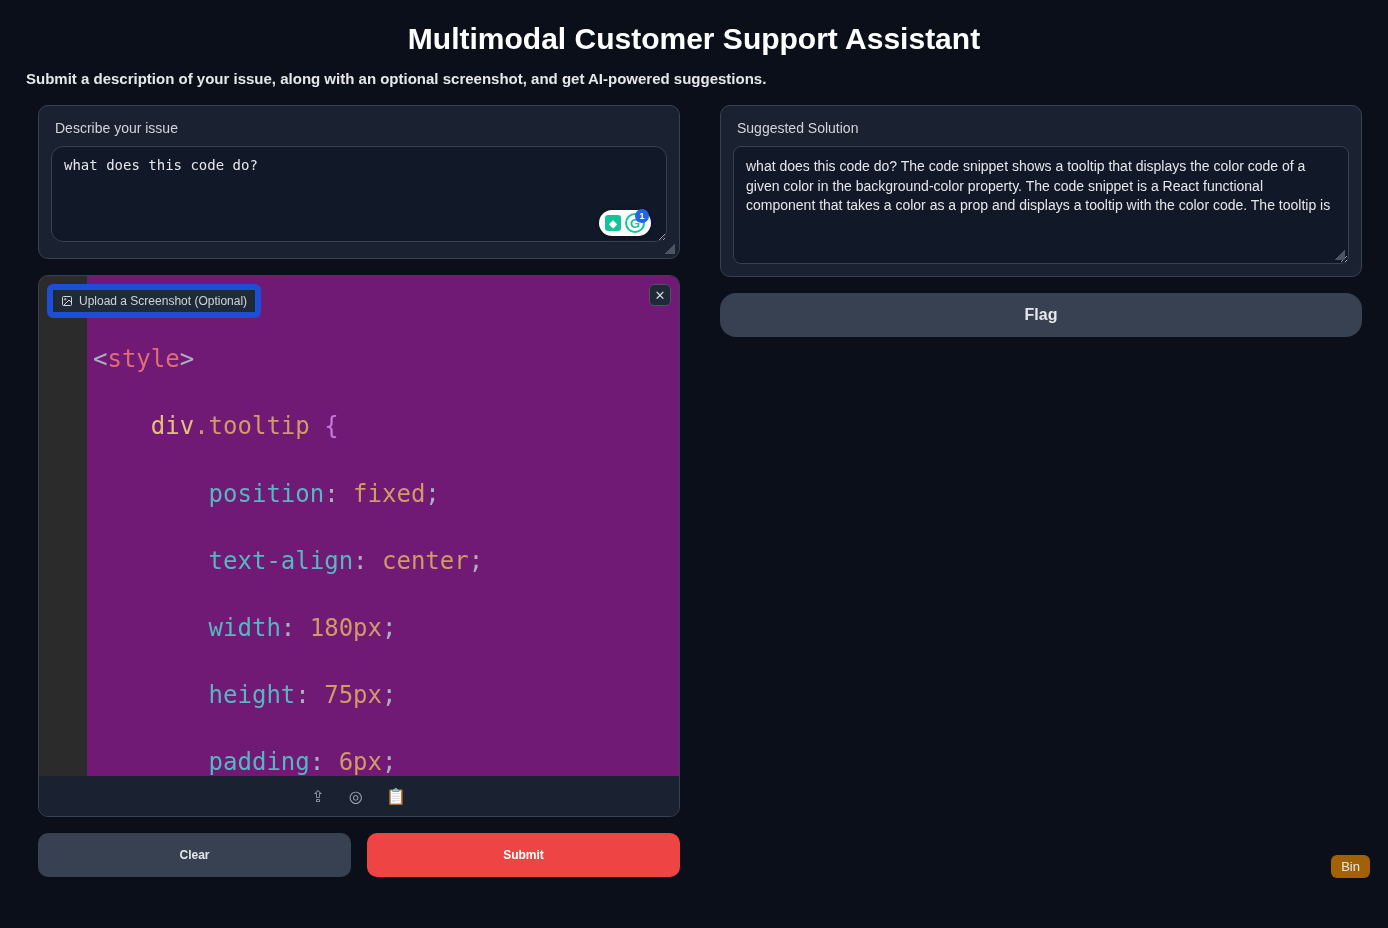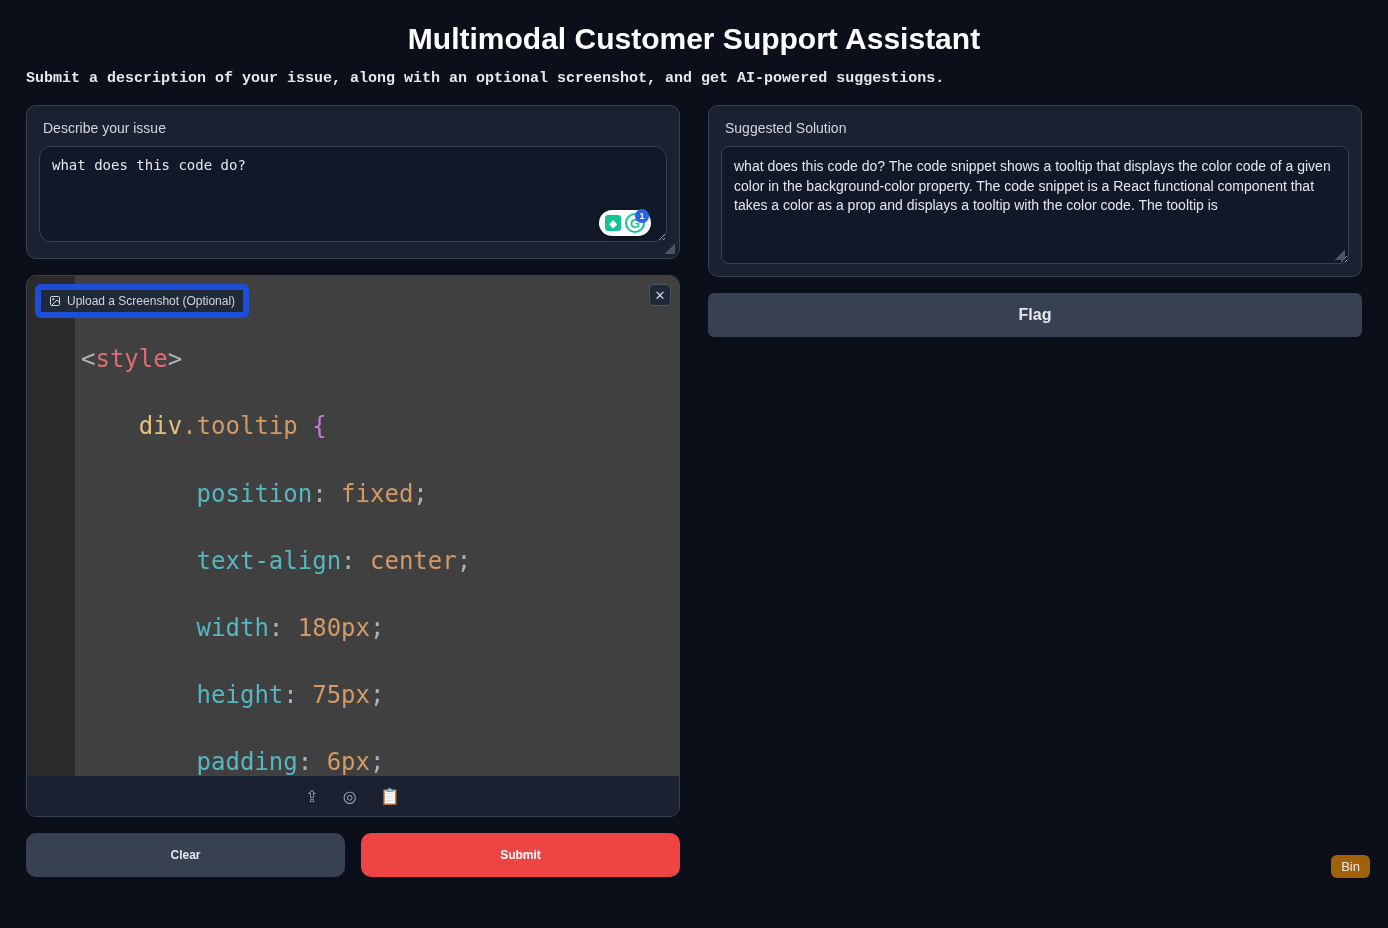--- a/index.html
+++ b/index.html
@@ -18,30 +18,30 @@
     font-weight: 700;
     color: #ffffff;
     padding-top: 22px;
     padding-bottom: 14px;
   }
   .subtitle {
     font-size: 15px;
     color: #e5e7eb;
     padding: 0 26px 18px 26px;
     font-weight: 600;
-    font-family: Liberation Mono, monospace;
   }
   .columns {
     display: flex;
     gap: 28px;
     padding: 0 26px;
   }
   .col-left, .col-right {
     flex: 1;
     min-width: 0;
+    margin-left: 12px;
   }
   .panel {
     background: #1a2130;
     border: 1px solid #374151;
     border-radius: 10px;
     padding: 12px;
   }
   .panel-label {
     font-size: 14px;
     color: #d1d5db;
@@ -143,21 +143,21 @@
     background: #1f2937;
     border: 1px solid #4b5563;
     border-radius: 5px;
     color: #d1d5db;
     font-size: 13px;
     display:flex;align-items:center;justify-content:center;
     z-index: 2;
     cursor: pointer;
   }
   .code-img {
-    background: #404040;
+    background: #701a75;
     padding: 0;
     font-family: "SF Mono", Menlo, Consolas, monospace;
     font-size: 24px;
     line-height: 1.4;
     white-space: pre;
     overflow: hidden;
     height: 500px;
     position: relative;
   }
   .code-img .line { padding-left: 54px; }
@@ -189,21 +189,21 @@
     font-size:12px;font-weight:600;cursor:pointer;
   }
   .btn-clear{
     background:#374151;color:#e5e7eb;
   }
   .btn-submit{
     background:#ef4444;color:#ffffff;
   }
   .btn-flag{
     display:block;width:100%;height:44px;margin-top:16px;
-    background:#374151;border:none;border-radius:6px;
+    background:#374151;border:none;border-radius:16px;
     color:#e5e7eb;font-size:16px;font-weight:600;cursor:pointer;
   }
   .bin-pill{
     position:absolute;right:18px;bottom:50px;
     background:#a16207;color:#e5e7eb;
     padding:4px 10px;border-radius:6px;font-size:13px;
   }
   .resize-handle{
     position:absolute;right:4px;bottom:4px;width:10px;height:10px;
     background:linear-gradient(135deg,transparent 50%,#4b5563 50%);

